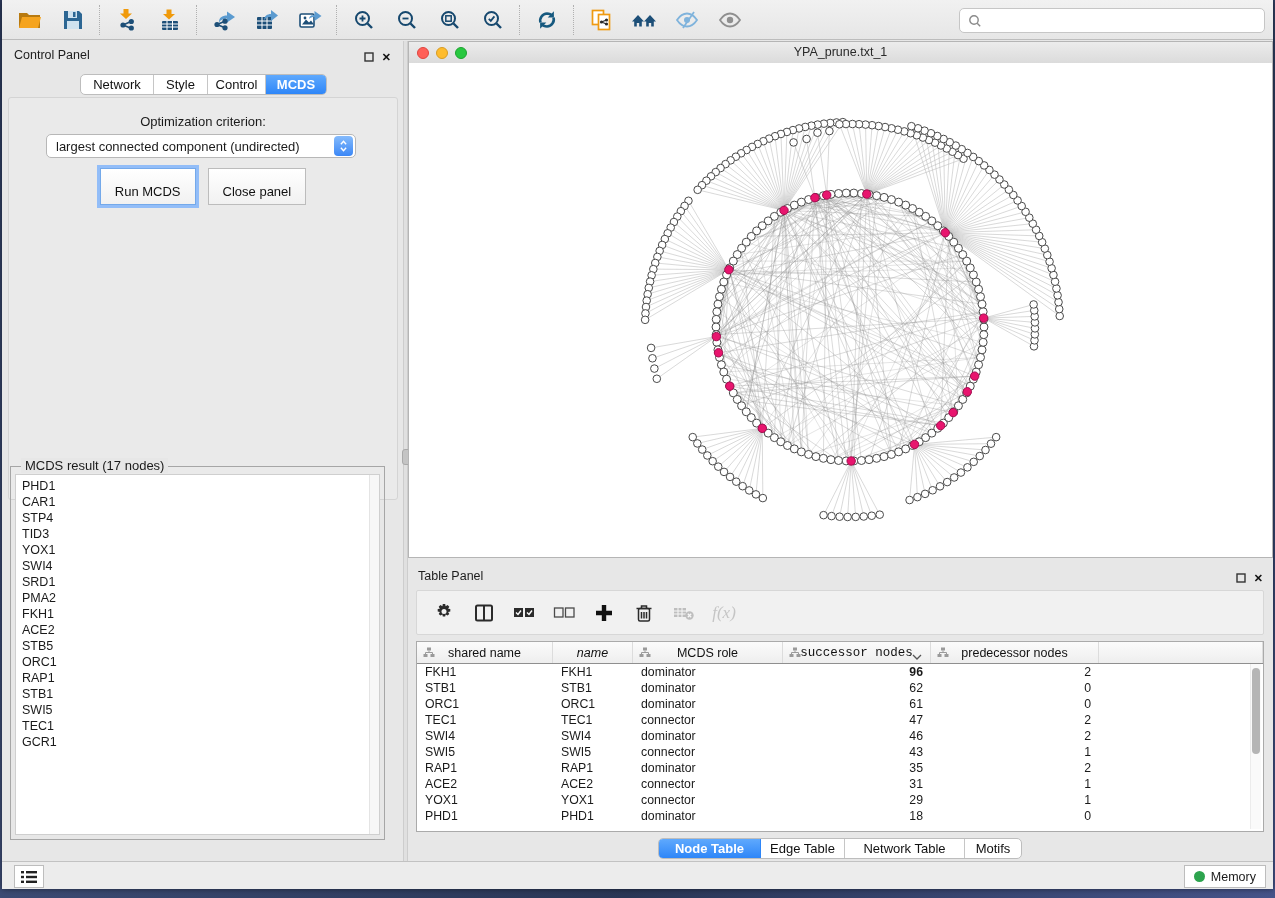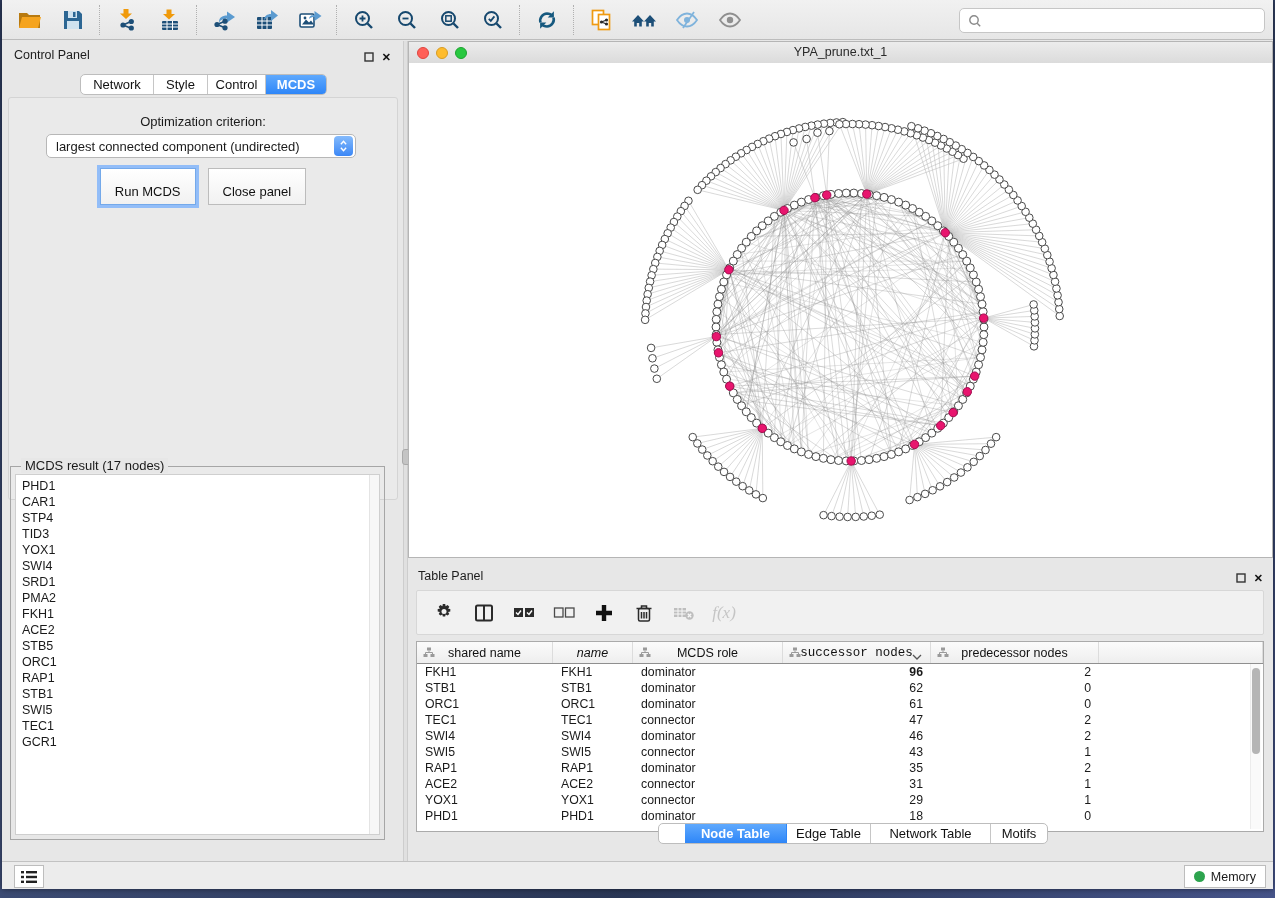--- a/index.html
+++ b/index.html
@@ -62,21 +62,21 @@
   .node-table{position:absolute;left:8px;top:79px;width:848px;height:191px;background:#fff;border:1px solid #aaa;box-sizing:border-box;overflow:hidden;}
   .thead{display:flex;height:21px;border-bottom:1px solid #8f8f8f;background:linear-gradient(#fbfbfb,#eeeeee);}
   .th{position:relative;display:flex;align-items:center;justify-content:center;font-size:12.5px;color:#111;border-right:1px solid #dcdcdc;box-sizing:border-box;}
   .th .tree{position:absolute;left:6px;top:5px;}
   .th .sortico{position:absolute;right:8px;top:8px;}
   .tr{display:flex;height:16px;align-items:center;}
   .td{font-size:12.3px;box-sizing:border-box;padding:0 8px;white-space:nowrap;overflow:hidden;}
   .td.num{text-align:right;}
   .tbl-scroll{position:absolute;top:22px;right:2px;width:10px;bottom:2px;background:#fafafa;border-left:1px solid #ececec;}
   .tbl-thumb{position:absolute;left:1px;top:4px;width:8px;height:86px;background:#b5b5b5;border-radius:4px;}
-  .tp-tabs{position:absolute;left:250px;top:261px;padding-left:26px;}
+  .tp-tabs{position:absolute;left:250px;top:276px;}
   
   .statusbar{position:absolute;left:0;top:861px;width:100%;height:28px;background:#ececec;border-top:1px solid #c2c2c2;box-sizing:border-box;}
   .status-left-btn{position:absolute;left:12px;top:3px;width:28px;height:21px;background:#fff;border:1px solid #bdbdbd;display:flex;align-items:center;justify-content:center;}
   .memory-btn{position:absolute;right:7px;top:3px;height:21px;background:#fff;border:1px solid #bdbdbd;display:flex;align-items:center;padding:0 9px;gap:6px;font-size:12.5px;}
   .mem-dot{width:11px;height:11px;border-radius:50%;background:#2da44e;}
   .small-x{font-size:11px;font-weight:bold;color:#111;line-height:10px;}
 </style>
 </head>
 <body>
 

